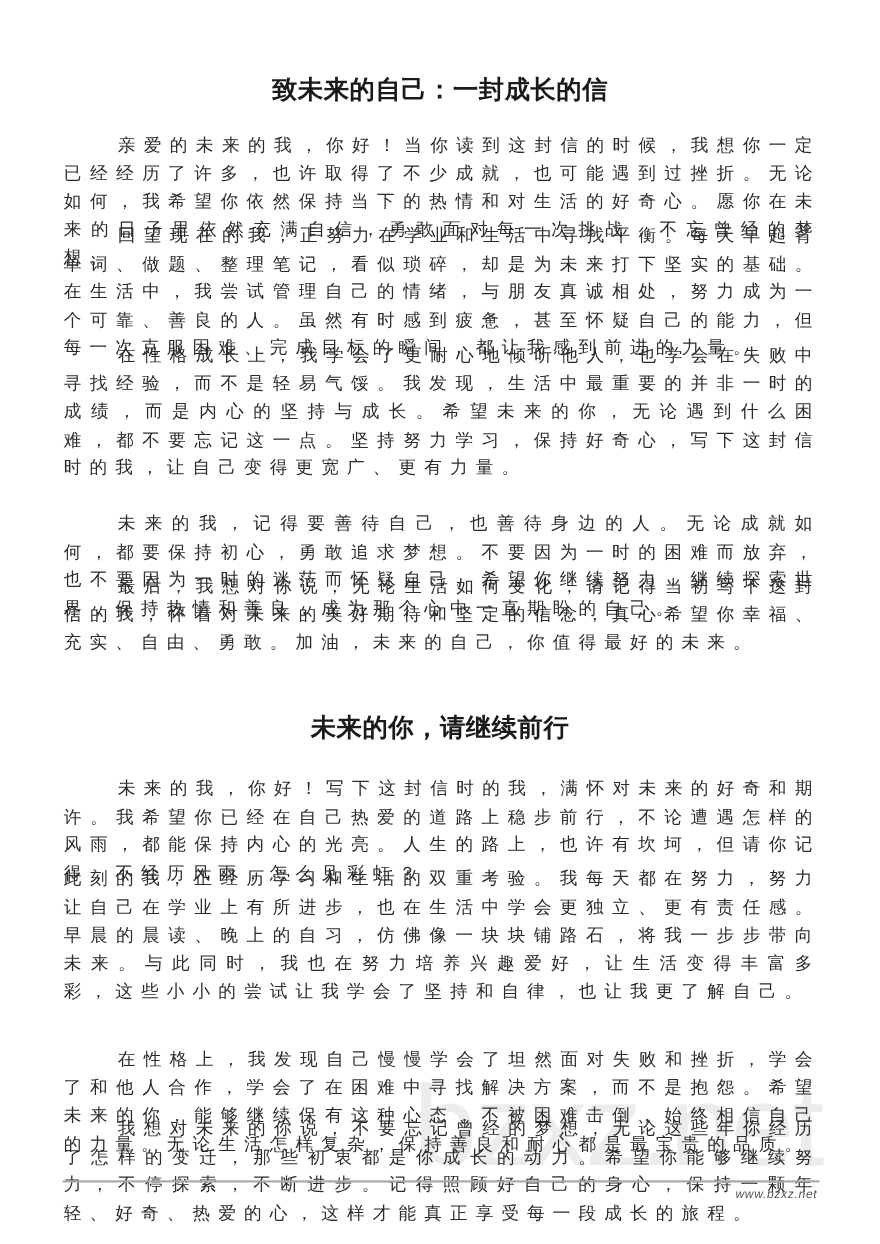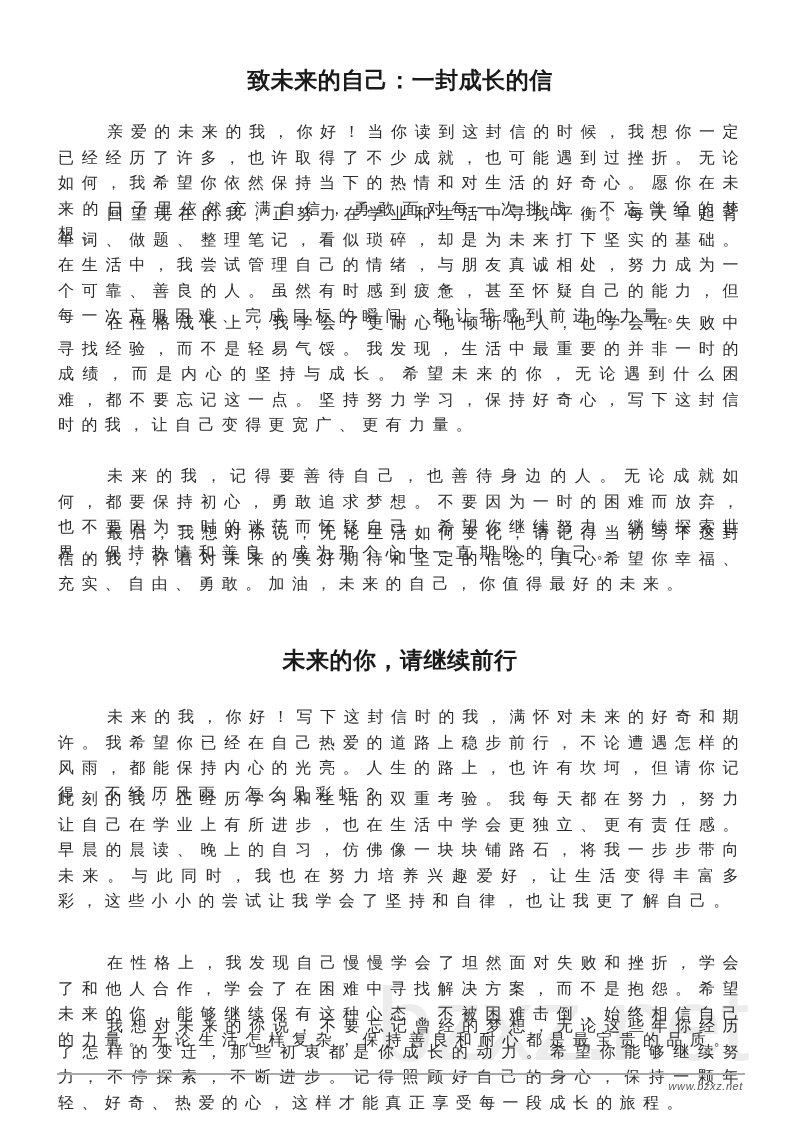--- a/index.html
+++ b/index.html
@@ -27,21 +27,21 @@
       color: #ececec;
       z-index: 0;
       white-space: nowrap;
       user-select: none;
     }
     .title {
       position: absolute;
       left: 0;
       width: 800px;
       text-align: center;
-      font-family: Liberation Mono, monospace;
+      font-family: Liberation Serif, serif;
       font-weight: bold;
       font-size: 23px;
       line-height: 30px;
       color: #1a1a1a;
       letter-spacing: 0.5px;
       z-index: 1;
       margin: 0;
     }
     .para {
       position: absolute;

